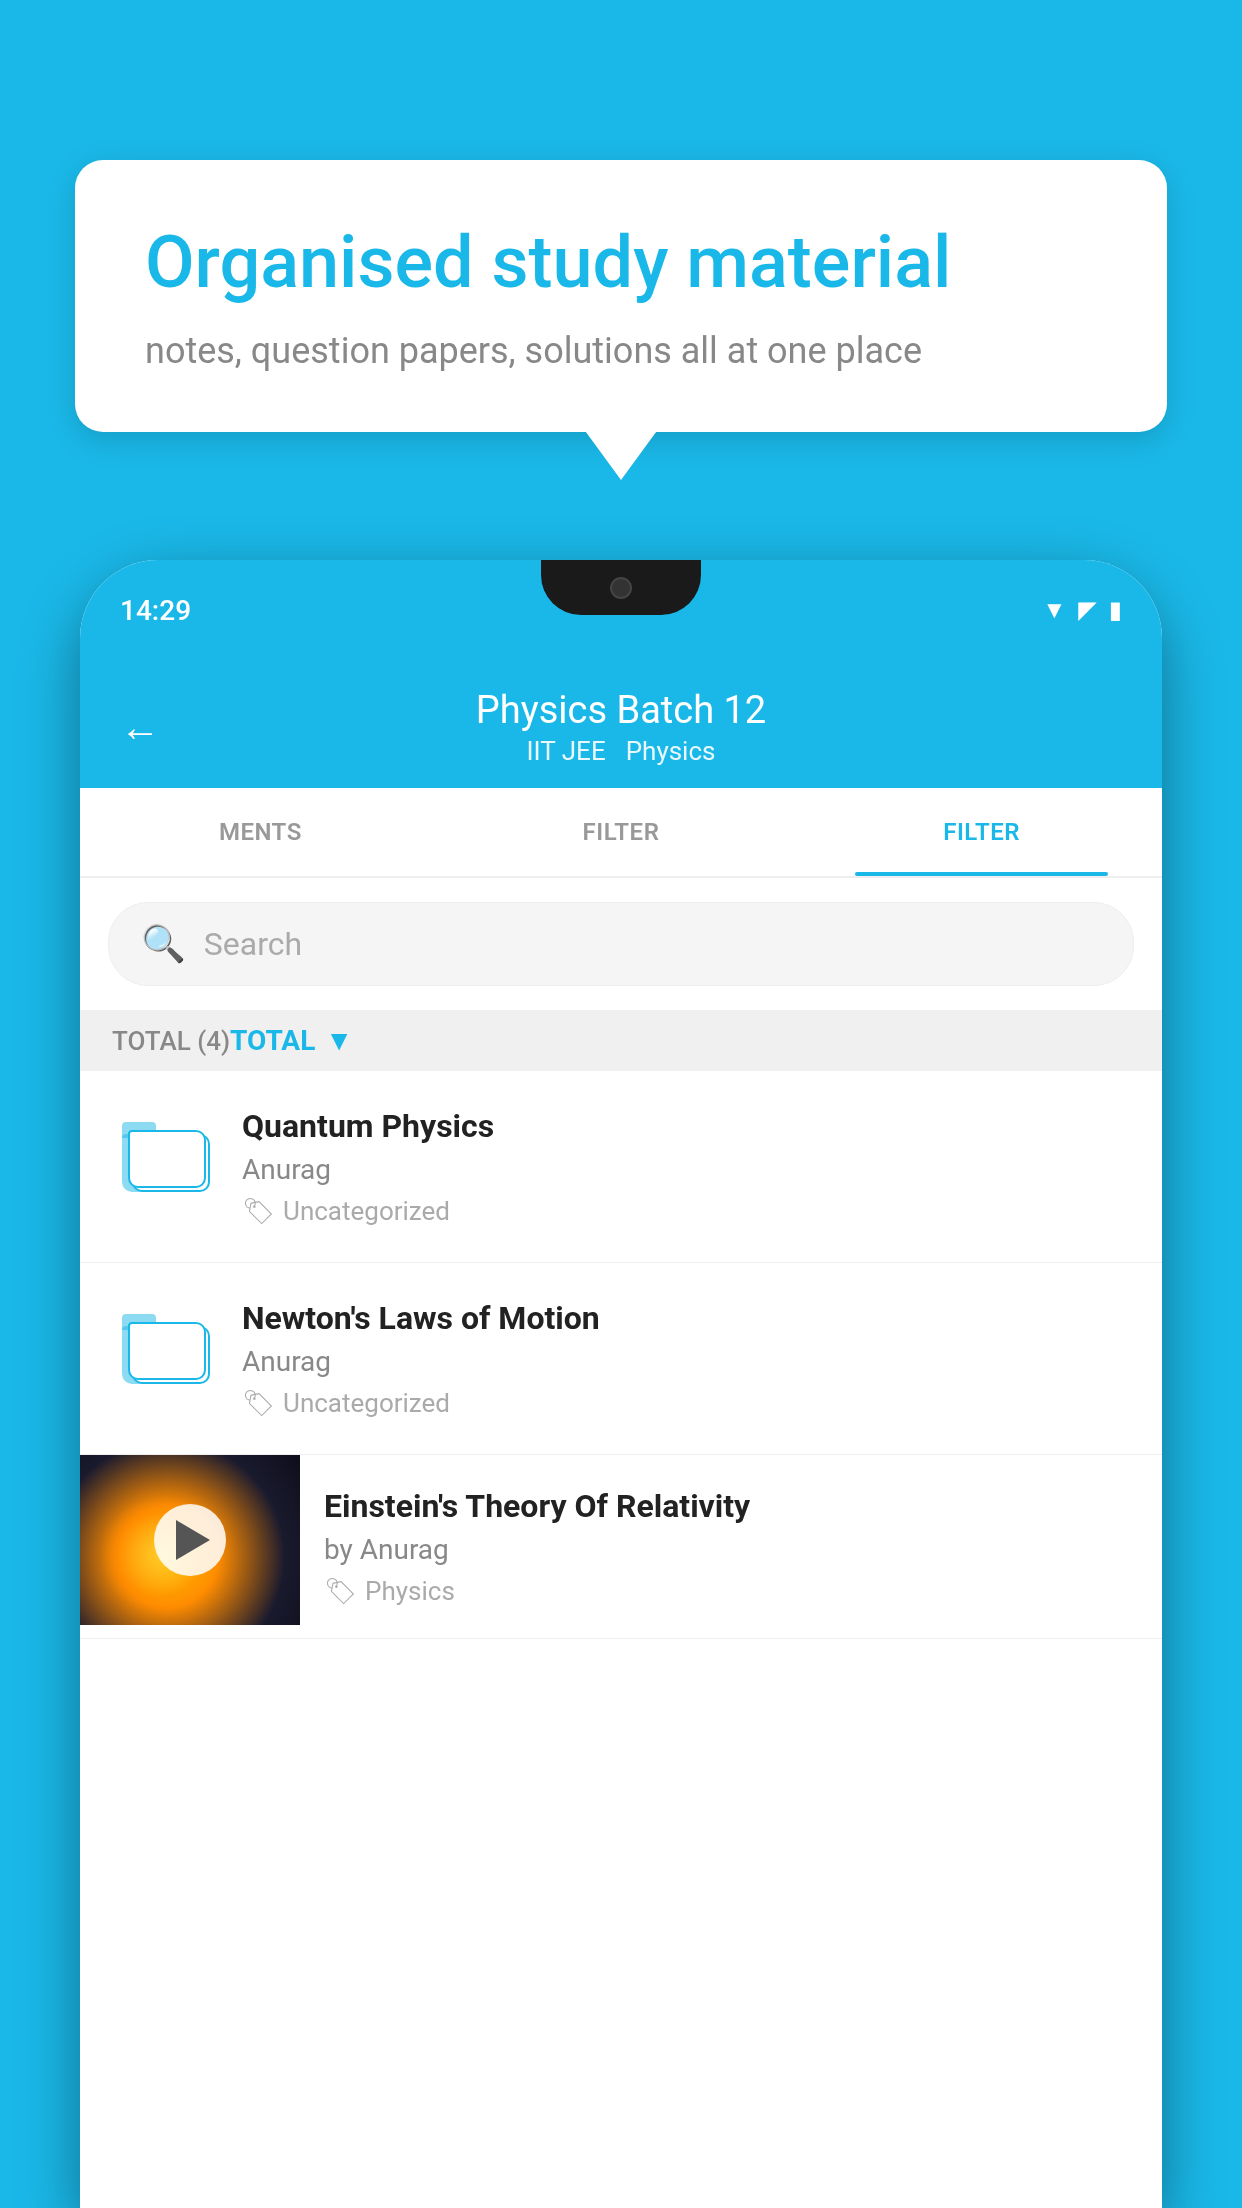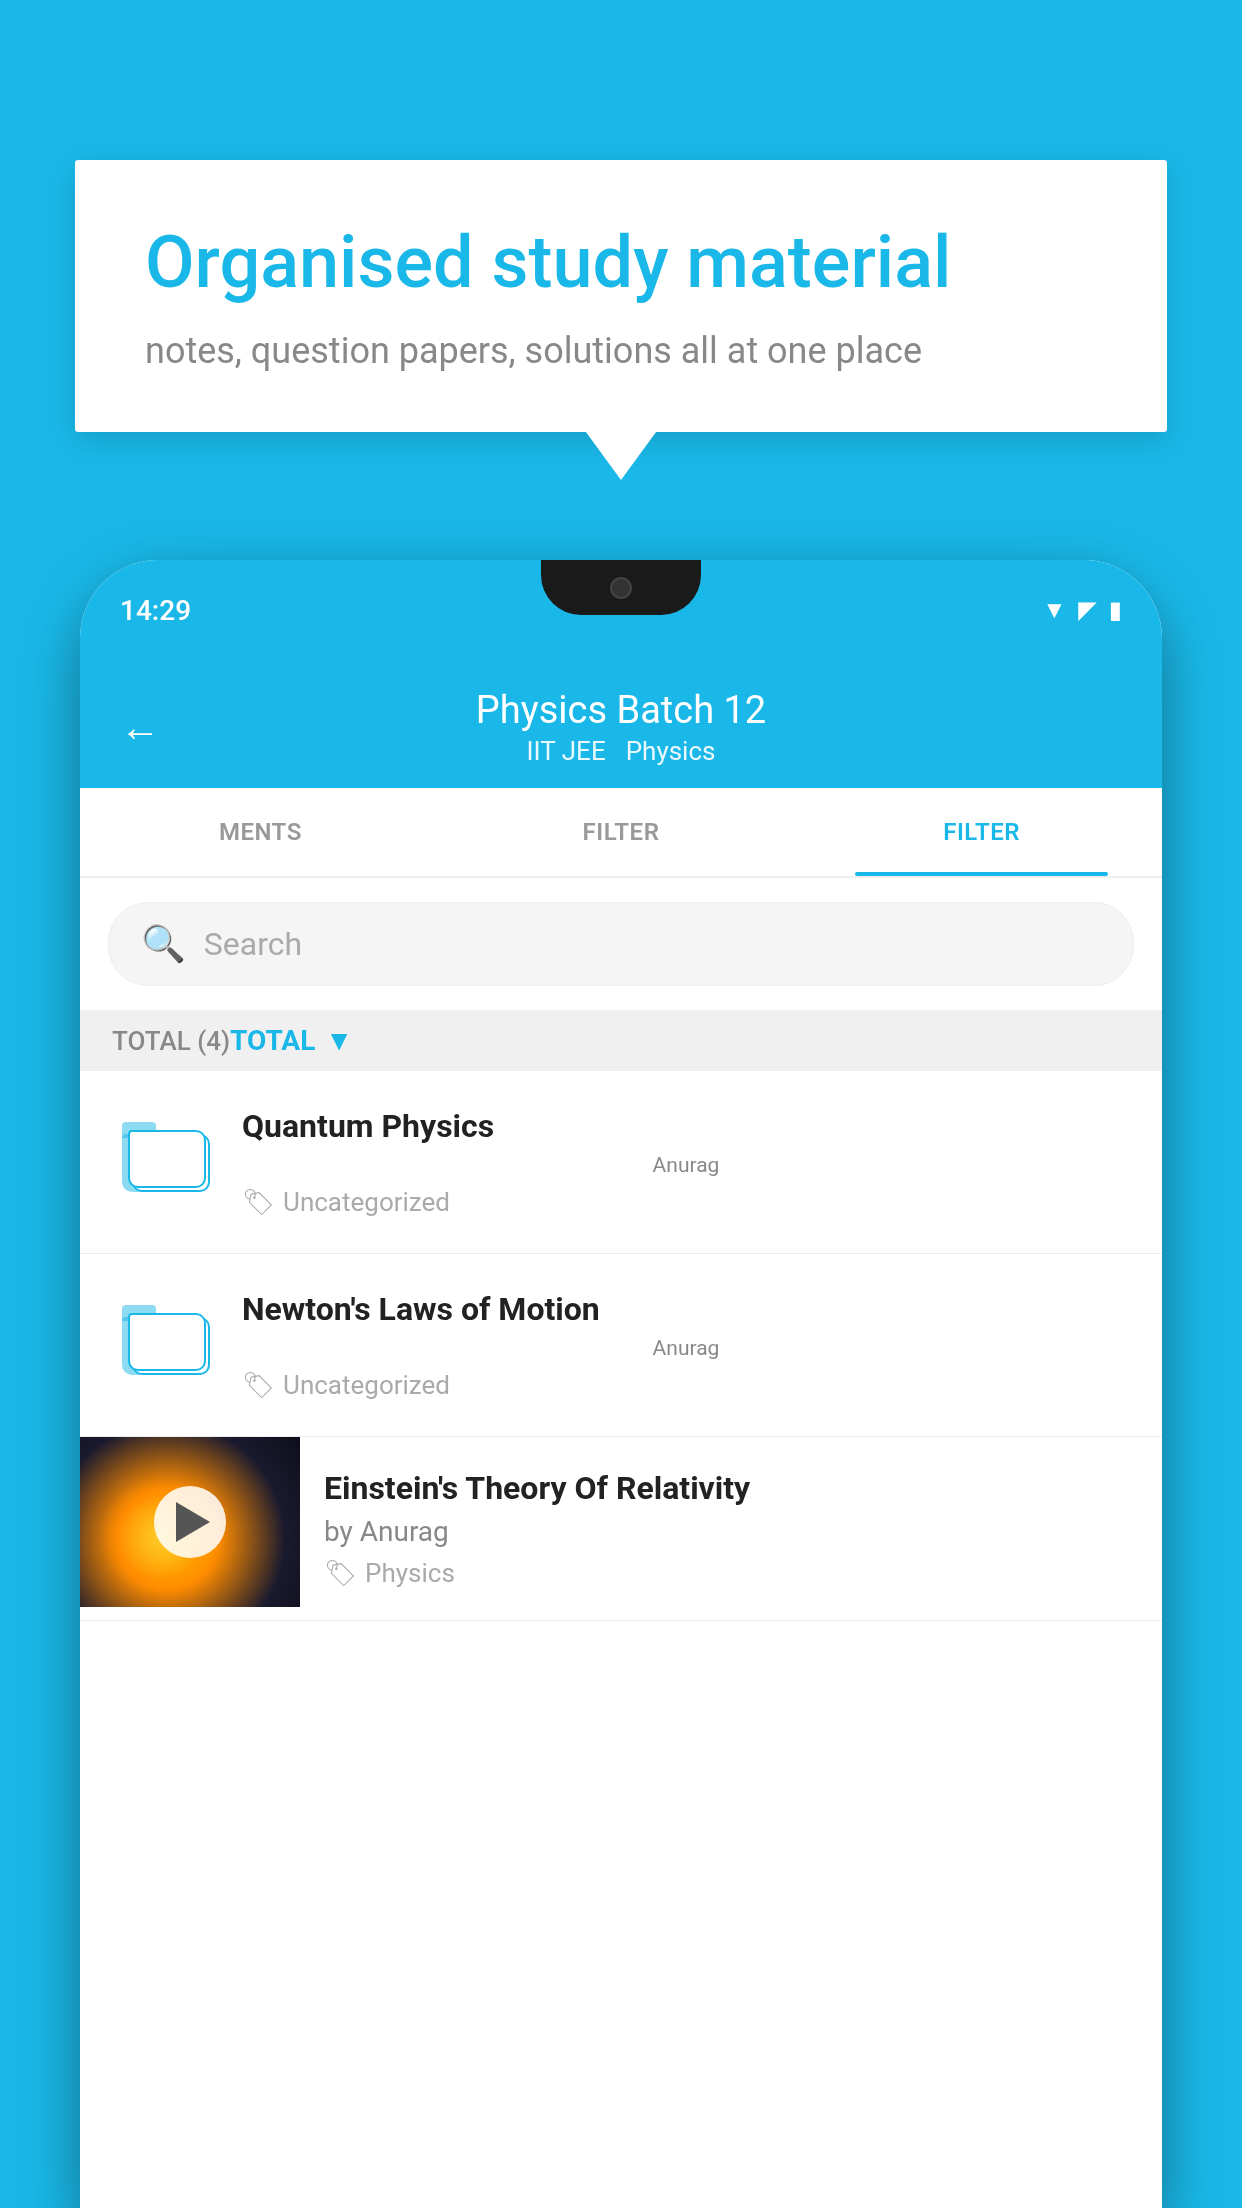--- a/index.html
+++ b/index.html
@@ -13,21 +13,21 @@
       position: relative;
     }
 
     
     .speech-bubble {
       position: absolute;
       top: 160px;
       left: 75px;
       right: 75px;
       background: white;
-      border-radius: 3px;
+      border-radius: 28px;
       padding: 60px 70px;
       box-shadow: 0 8px 30px rgba(0,0,0,0.15);
     }
 
     .speech-bubble::after {
       content: '';
       position: absolute;
       bottom: -48px;
       left: 50%;
       transform: translateX(-50%);
@@ -318,24 +318,23 @@
     }
 
     .video-title {
       font-size: 32px;
       font-weight: 700;
       color: #222;
       margin-bottom: 8px;
     }
 
     .video-author {
-      font-size: 21px;
+      font-size: 28px;
       color: #888;
       margin-bottom: 10px;
-      text-align: center;
     }
 
     .video-tag {
       font-size: 26px;
       color: #aaa;
       display: flex;
       align-items: center;
       gap: 8px;
     }
 

